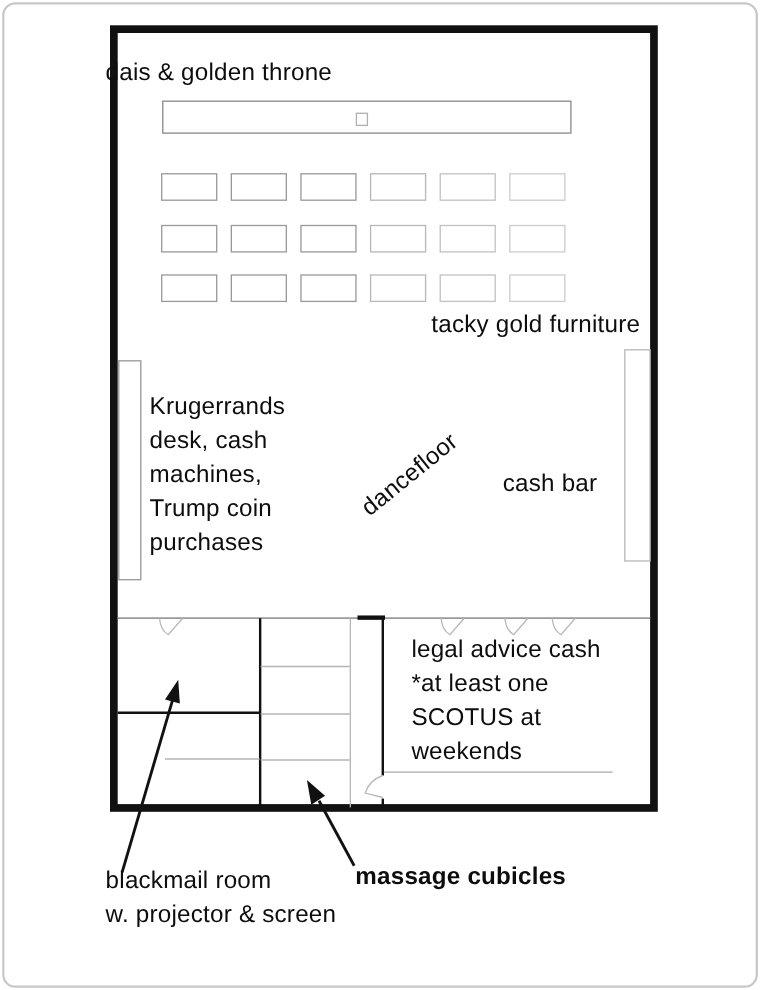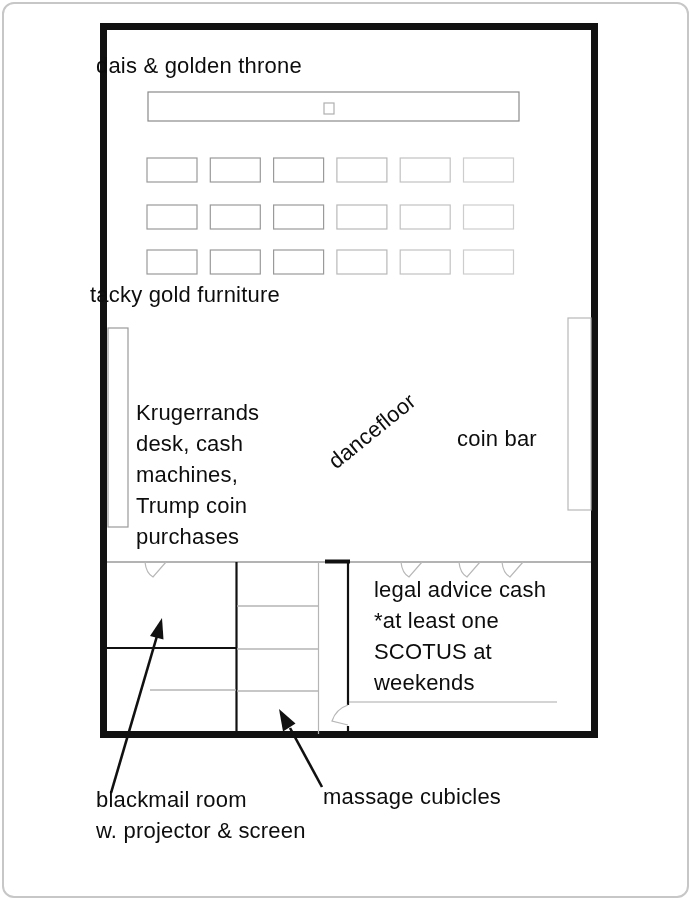--- a/index.html
+++ b/index.html
@@ -10,28 +10,28 @@
   .frame{
     position:absolute;left:2px;top:2px;right:2px;bottom:2px;
     border:2px solid #c7c7c7;border-radius:12px;background:#fff;
   }
   .plan-svg{position:absolute;left:0;top:0;width:691px;height:900px;}
   .label{
     position:absolute;font-size:22px;line-height:31px;color:#0d0d0d;
     white-space:pre-line;letter-spacing:0.2px;
   }
   .lbl-dais      {left:96px;  top:50px;  width:492px; text-align:left;}
-  .lbl-furniture {left:90px;  top:279px; width:492px; text-align:left;}
-  .lbl-kruger    {left:136px; top:353px;margin-top:44px;}
+  .lbl-furniture {left:90px;  top:279px; width:492px; text-align:right;}
+  .lbl-kruger    {left:136px; top:353px;}
   .lbl-dance     {left:372px; top:431px; transform:translate(-50%,-50%) rotate(-39deg);
                   transform-origin:center center; white-space:nowrap;}
   .lbl-crime     {left:457px; top:423px; white-space:nowrap;}
   .lbl-legal     {left:374px; top:574px;}
   .lbl-blackmail {left:52px;  top:784px;margin-left:44px;}
-  .lbl-massage   {left:323px; top:781px; white-space:nowrap;}
+  .lbl-massage   {left:323px; top:781px; white-space:nowrap;font-weight:bold;}
 </style>
 </head>
 <body>
 
 <div class="frame"></div>
 
 <svg class="plan-svg" viewBox="0 0 691 900">
 
   <rect x="103.5" y="26.5" width="491" height="708" fill="none" stroke="#111111" stroke-width="7"></rect>
 
@@ -109,20 +109,20 @@
 </svg>
 
 <div class="label lbl-dais">dais &amp; golden throne</div>
 <div class="label lbl-furniture">tacky gold furniture</div>
 <div class="label lbl-kruger">Krugerrands
 desk, cash
 machines,
 Trump coin
 purchases</div>
 <div class="label lbl-dance">dancefloor</div>
-<div class="label lbl-crime">coin bar</div>
+<div class="label lbl-crime">cash bar</div>
 <div class="label lbl-legal">legal advice cash
 *at least one
 SCOTUS at
 weekends</div>
 <div class="label lbl-blackmail">blackmail room
 w. projector &amp; screen</div>
 <div class="label lbl-massage">massage cubicles</div>
 
 </body></html>

